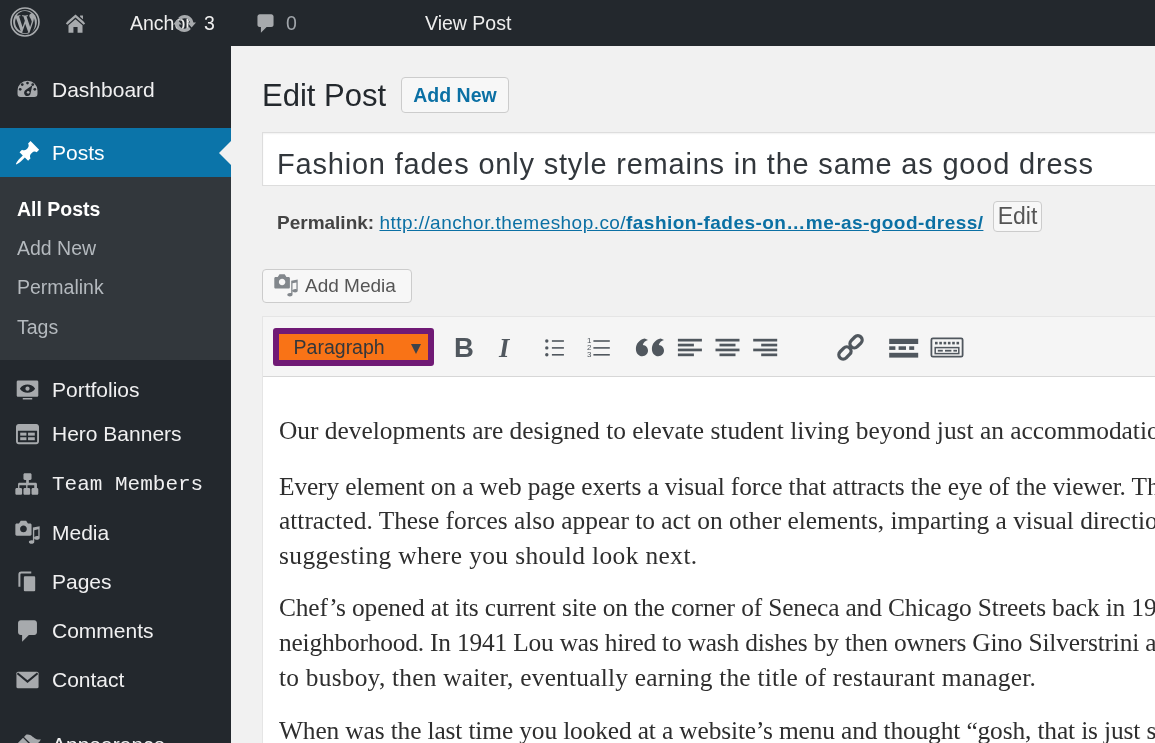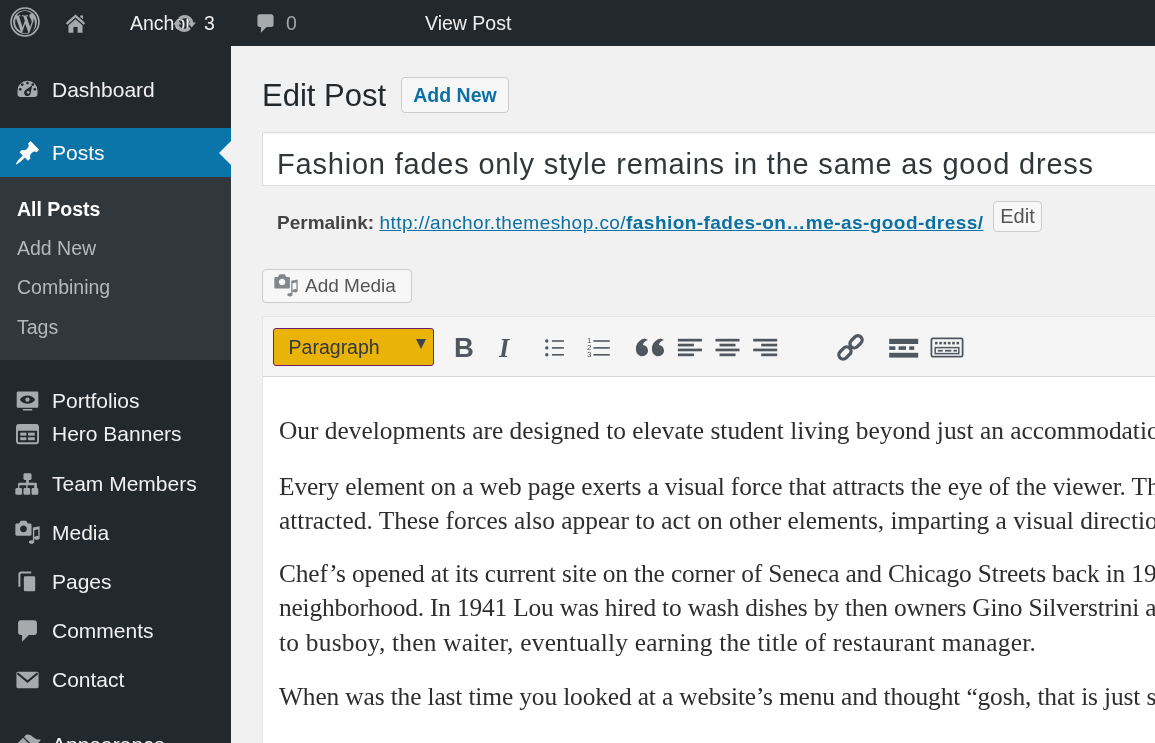--- a/index.html
+++ b/index.html
@@ -24,25 +24,25 @@
 
 #content { position:absolute; left:231px; top:46px; width:924px; height:697px; background:#f1f1f1; }
 h1.title { position:absolute; left:31px; top:30px; font-size:31px; font-weight:400; color:#23282d; line-height:39px; }
 #addnew { position:absolute; left:170px; top:31px; width:108px; height:36px; background:#f7f7f7; border:1px solid #ccc; border-radius:4px; color:#0b70a4; font-size:19.5px; font-weight:bold; text-align:center; line-height:34px; }
 #titleinput { position:absolute; left:31px; top:86px; width:900px; height:54px; background:#fff; border:1px solid #ddd; box-shadow:inset 0 1px 2px rgba(0,0,0,0.06); }
 #titleinput span { position:absolute; left:14px; top:calc(50% + 4.5px); transform:translateY(-50%); font-size:29px; letter-spacing:0.8px; color:#32373c; white-space:nowrap; }
 #permalink { position:absolute; left:46px; top:166px; font-size:19px; color:#444; white-space:nowrap; }
 #permalink b { font-weight:bold; }
 #permalink a { color:#0b70a4; text-decoration:underline; font-weight:400; letter-spacing:0.45px; }
 #permalink a b { font-weight:bold; }
-#editbtn { position:absolute; left:762px; top:155px; width:49px; height:31px; background:#f7f7f7; border:1px solid #ccc; border-radius:4px; color:#555; font-size:20px; text-align:center; line-height:29px; }
+#editbtn { position:absolute; left:762px; top:155px; width:49px; height:31px; background:#f7f7f7; border:1px solid #ccc; border-radius:4px; color:#555; font-size:23px; text-align:center; line-height:29px; }
 #addmedia { position:absolute; left:31px; top:223px; width:150px; height:34px; background:#f7f7f7; border:1px solid #ccc; border-radius:4px; color:#555; font-size:19px; line-height:32px; }
 #editorbox { position:absolute; left:31px; top:270px; width:893px; height:430px; background:#fff; border:1px solid #e5e5e5; border-right:none; border-bottom:none; }
 #toolbar { position:absolute; left:0; top:0; width:100%; height:60px; background:#f5f5f5; border-bottom:1px solid #d7d7d7; }
-#paraselect { position:absolute; left:9.6px; top:10.6px; width:161px; height:38px; background:#eab308; border:1px solid #701a75; border-radius:3px; }
+#paraselect { position:absolute; left:9.6px; top:10.6px; width:161px; height:38px; background:#f97316; border:6px solid #701a75; border-radius:3px; }
 #paraselect span { position:absolute; left:15px; top:50%; transform:translateY(-50%); font-size:19.5px; color:#32373c; }
 #paraselect .tri { position:absolute; left:auto; right:7px; top:15.5px; width:0; height:0; border-left:5.2px solid transparent; border-right:5.2px solid transparent; border-top:10px solid #3c434a; }
 #editorcontent { position:absolute; left:0; top:67px; width:1000px; padding-top:29px; }
 #editorcontent p { font-family:"Liberation Serif", serif; font-size:25.4px; line-height:34.7px; color:#2e2e2e; white-space:nowrap; margin:0 0 21px 16px; }
 </style>
 </head>
 <body>
 <div id="page">
   <div id="adminbar">
     <div class="abitem" style="left:10px;top:-1px;">
@@ -99,44 +99,44 @@
     <div id="postsitem">
       <svg class="mico" style="position:absolute;left:14px;top:50%;transform:translateY(-50%);" width="27" height="27" viewBox="0 0 20 20">
           <path fill="#fff" d="M10.44 3.02 12.26 1.2l6.36 6.35-1.83 1.82c-1.05-.68-2.48-.57-3.41.36l-.75.75c-.92.93-1.04 2.35-.35 3.41l-1.83 1.82-2.41-2.41-2.8 2.79c-.42.42-3.38 2.71-3.8 2.29s1.86-3.38 2.28-3.8l2.79-2.79L4.1 9.4l1.83-1.82c1.05.69 2.48.57 3.4-.36l.75-.75c.93-.92 1.05-2.35.36-3.45z"></path>
         </svg>
       <span style="position:absolute;left:52px;top:50%;transform:translateY(-50%);font-size:21px;">Posts</span>
       <span class="arrow"></span>
     </div>
     <div id="submenu">
       <span class="subitem" style="top:32px;color:#fff;font-weight:bold;">All Posts</span>
       <span class="subitem" style="top:71px;">Add New</span>
-      <span class="subitem" style="top:110px;">Combining</span>
+      <span class="subitem" style="top:110px;">Permalink</span>
       <span class="subitem" style="top:150px;">Tags</span>
     </div>
-    <div class="menuitem" style="top:330px;">
+    <div class="menuitem" style="top:319px;">
       <svg class="mico" width="27" height="27" viewBox="0 0 20 20">
           <path fill="#a7aaad" d="M17 3H3c-.55 0-1 .45-1 1v10c0 .55.45 1 1 1h14c.55 0 1-.45 1-1V4c0-.55-.45-1-1-1zM10 6c2.3 0 4.4 1.14 5.66 3-1.26 1.86-3.36 3-5.66 3S5.6 10.86 4.34 9C5.6 7.14 7.7 6 10 6zm1.5 3a1.5 1.5 0 1 1-3 0 1.5 1.5 0 0 1 3 0zM13.5 17h-7v-1h7v1z"></path>
           <path fill="#23282d" d="M10 6.6c-1.94 0-3.72.9-4.85 2.4C6.28 10.5 8.06 11.4 10 11.4s3.72-.9 4.85-2.4C13.72 7.5 11.94 6.6 10 6.6z"></path>
           <circle fill="#a7aaad" cx="10" cy="9" r="1.55"></circle>
         </svg>
       <span class="mlabel">Portfolios</span>
     </div>
     <div class="menuitem" style="top:363px;">
       <svg class="mico" width="27" height="27" viewBox="0 0 20 20">
         <path fill="#a7aaad" d="M16.5 2.5h-13c-1.1 0-2 .9-2 2v11c0 1.1.9 2 2 2h13c1.1 0 2-.9 2-2v-11c0-1.1-.9-2-2-2zm.6 13c0 .33-.27.6-.6.6h-13c-.33 0-.6-.27-.6-.6V7.6h14.2v7.9z"></path>
         <g fill="#a7aaad">
             <rect x="4.6" y="9" width="4.6" height="2.2"></rect>
             <rect x="10.4" y="9" width="5" height="2.2"></rect>
             <rect x="4.6" y="12.4" width="4.6" height="2.2"></rect>
             <rect x="10.4" y="12.4" width="5" height="2.2"></rect>
           </g>
       </svg>
       <span class="mlabel">Hero Banners</span>
     </div>
-    <div class="menuitem" style="top:413px;">
+    <div class="menuitem" style="top:413px;font-family:Liberation Mono, monospace;">
       <svg class="mico" width="27" height="27" viewBox="0 0 20 20">
           <path fill="#a7aaad" d="M18 13h-1v-3c0-.55-.45-1-1-1h-5V7h1c.55 0 1-.45 1-1V3c0-.55-.45-1-1-1H8c-.55 0-1 .45-1 1v3c0 .55.45 1 1 1h1v2H4c-.55 0-1 .45-1 1v3H2c-.55 0-1 .45-1 1v3c0 .55.45 1 1 1h3c.55 0 1-.45 1-1v-3c0-.55-.45-1-1-1H4v-2h5v2H8c-.55 0-1 .45-1 1v3c0 .55.45 1 1 1h3c.55 0 1-.45 1-1v-3c0-.55-.45-1-1-1h-1v-2h5v2h-1c-.55 0-1 .45-1 1v3c0 .55.45 1 1 1h3c.55 0 1-.45 1-1v-3c0-.55-.45-1-1-1z"></path>
         </svg>
       <span class="mlabel">Team Members</span>
     </div>
     <div class="menuitem" style="top:511px;">
       <svg class="mico" width="27" height="27" viewBox="0 0 20 20">
         <path fill="none" stroke="#a7aaad" stroke-width="1.5" d="M12.8 3H5.4C4.6 3 4 3.6 4 4.4v9.2"></path>
         <rect x="6.7" y="5.2" width="9.6" height="12.3" rx="1.4" fill="#a7aaad" stroke="#23282d" stroke-width="1.2"></rect>
       </svg>
@@ -245,21 +245,21 @@
               <rect x="936.8" y="348.8" width="5" height="1.8"></rect>
               <rect x="944" y="348.8" width="6.4" height="1.8"></rect>
               <rect x="952.4" y="348.8" width="3.6" height="1.8"></rect>
             </g>
         </svg>
         </div>
       <div id="editorcontent">
         <p>Our developments are designed to elevate student living beyond just an accommodation. Combining</p>
         <p style="margin-bottom:17.6px;"><span style="letter-spacing:-0.13px;">Every element on a web page exerts a visual force that attracts the eye of the viewer. The greater the force</span><br>
 attracted. These forces also appear to act on other elements, imparting a visual direction to their potential<br>
-</p>
+<span style="letter-spacing:0.4px;">suggesting where you should look next.</span></p>
         <p style="margin-bottom:18.9px;"><span style="letter-spacing:-0.14px;">Chef’s opened at its current site on the corner of Seneca and Chicago Streets back in 1934 in the heart of</span><br>
 <span style="letter-spacing:-0.19px;">neighborhood. In 1941 Lou was hired to wash dishes by then owners Gino Silverstrini and Herb Brennan</span><br>
 <span style="letter-spacing:0.23px;">to busboy, then waiter, eventually earning the title of restaurant manager.</span></p>
         <p style="letter-spacing:-0.13px;">When was the last time you looked at a website’s menu and thought “gosh, that is just so beautiful”</p>
       </div>
     </div>
   </div>
 </div>
 
 </body></html>

